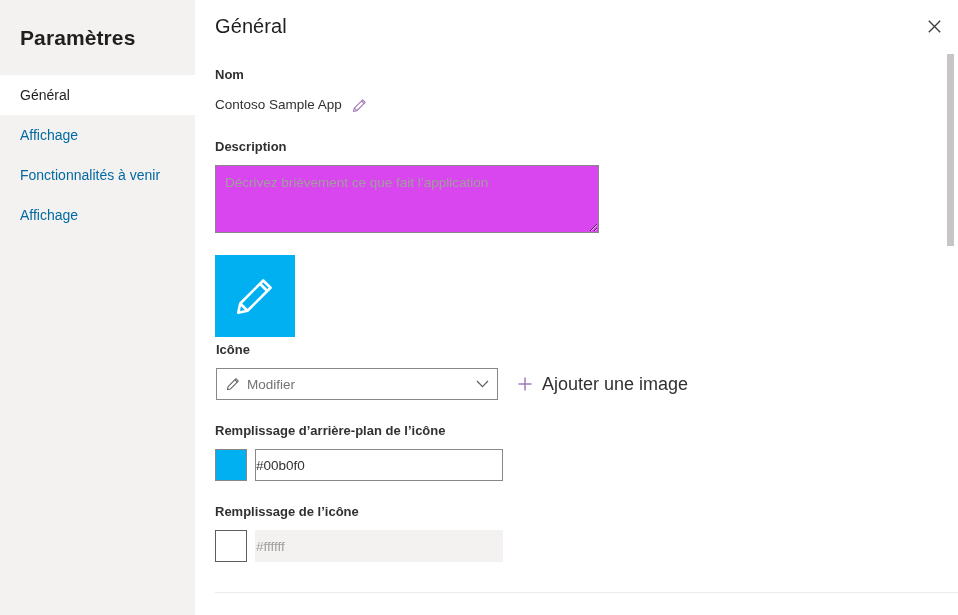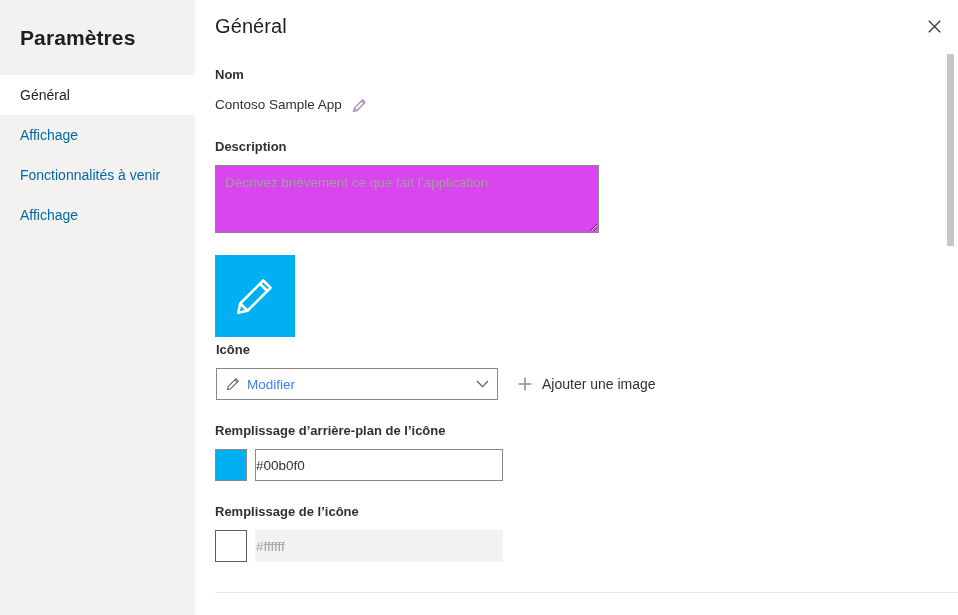--- a/index.html
+++ b/index.html
@@ -212,38 +212,38 @@
     display: inline-flex;
     align-items: center;
     color: #605e5c;
     margin-right: 7px;
   }
   .dropdown .dd-label {
     flex: 1;
     white-space: nowrap;
     overflow: hidden;
     text-overflow: ellipsis;
-    color: #3b82f6;
+    color: #737373;
   }
   .dropdown .dd-chevron {
     display: inline-flex;
     align-items: center;
     color: #605e5c;
   }
 
   .add-image-btn {
     display: flex;
     align-items: center;
     margin-left: 17px;
     border: none;
     background: transparent;
     cursor: pointer;
     padding: 4px 6px 4px 2px;
     font-family: "Liberation Sans", "DejaVu Sans", sans-serif;
-    font-size: 14px;
+    font-size: 18px;
     color: #323130;
     white-space: nowrap;
     text-align: center;
   }
   .add-image-btn .plus-icon {
     display: inline-flex;
     align-items: center;
     color: #a479b8;
     margin-right: 9px;
   }

